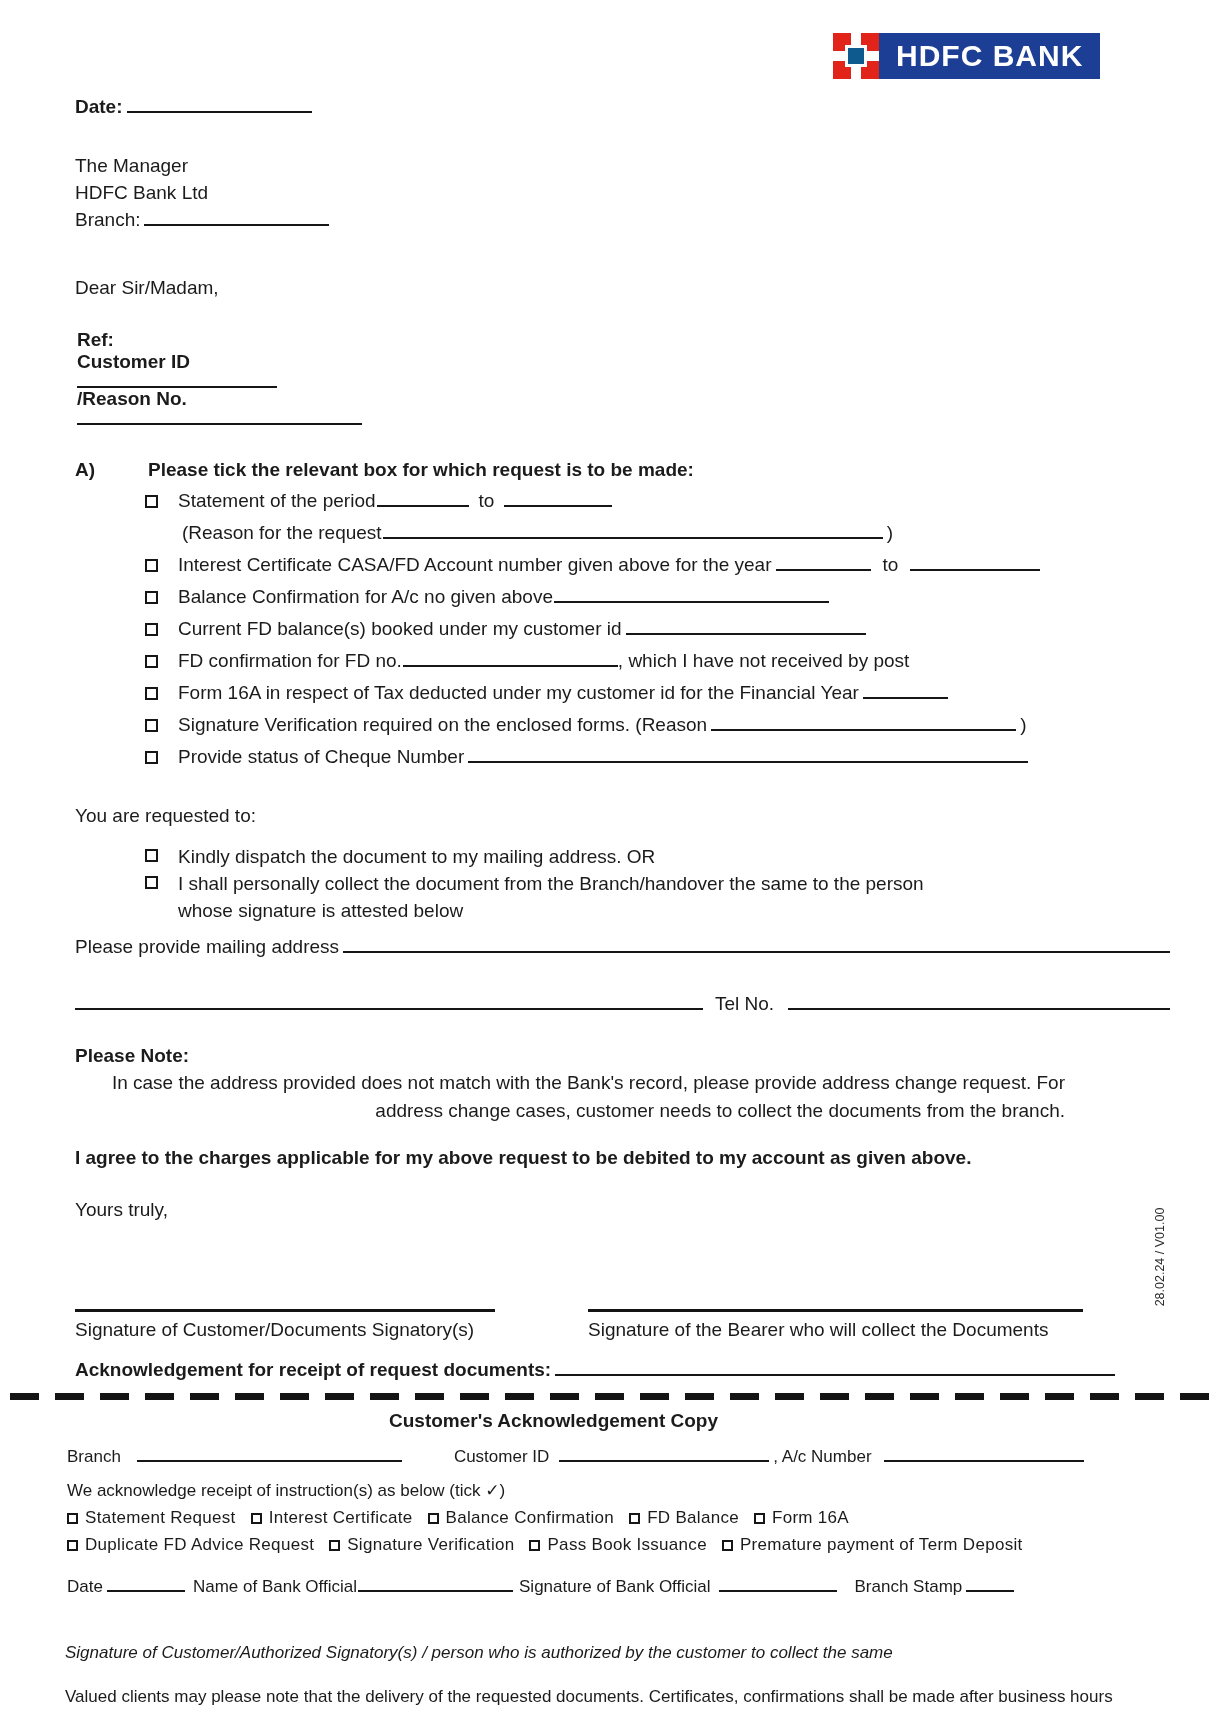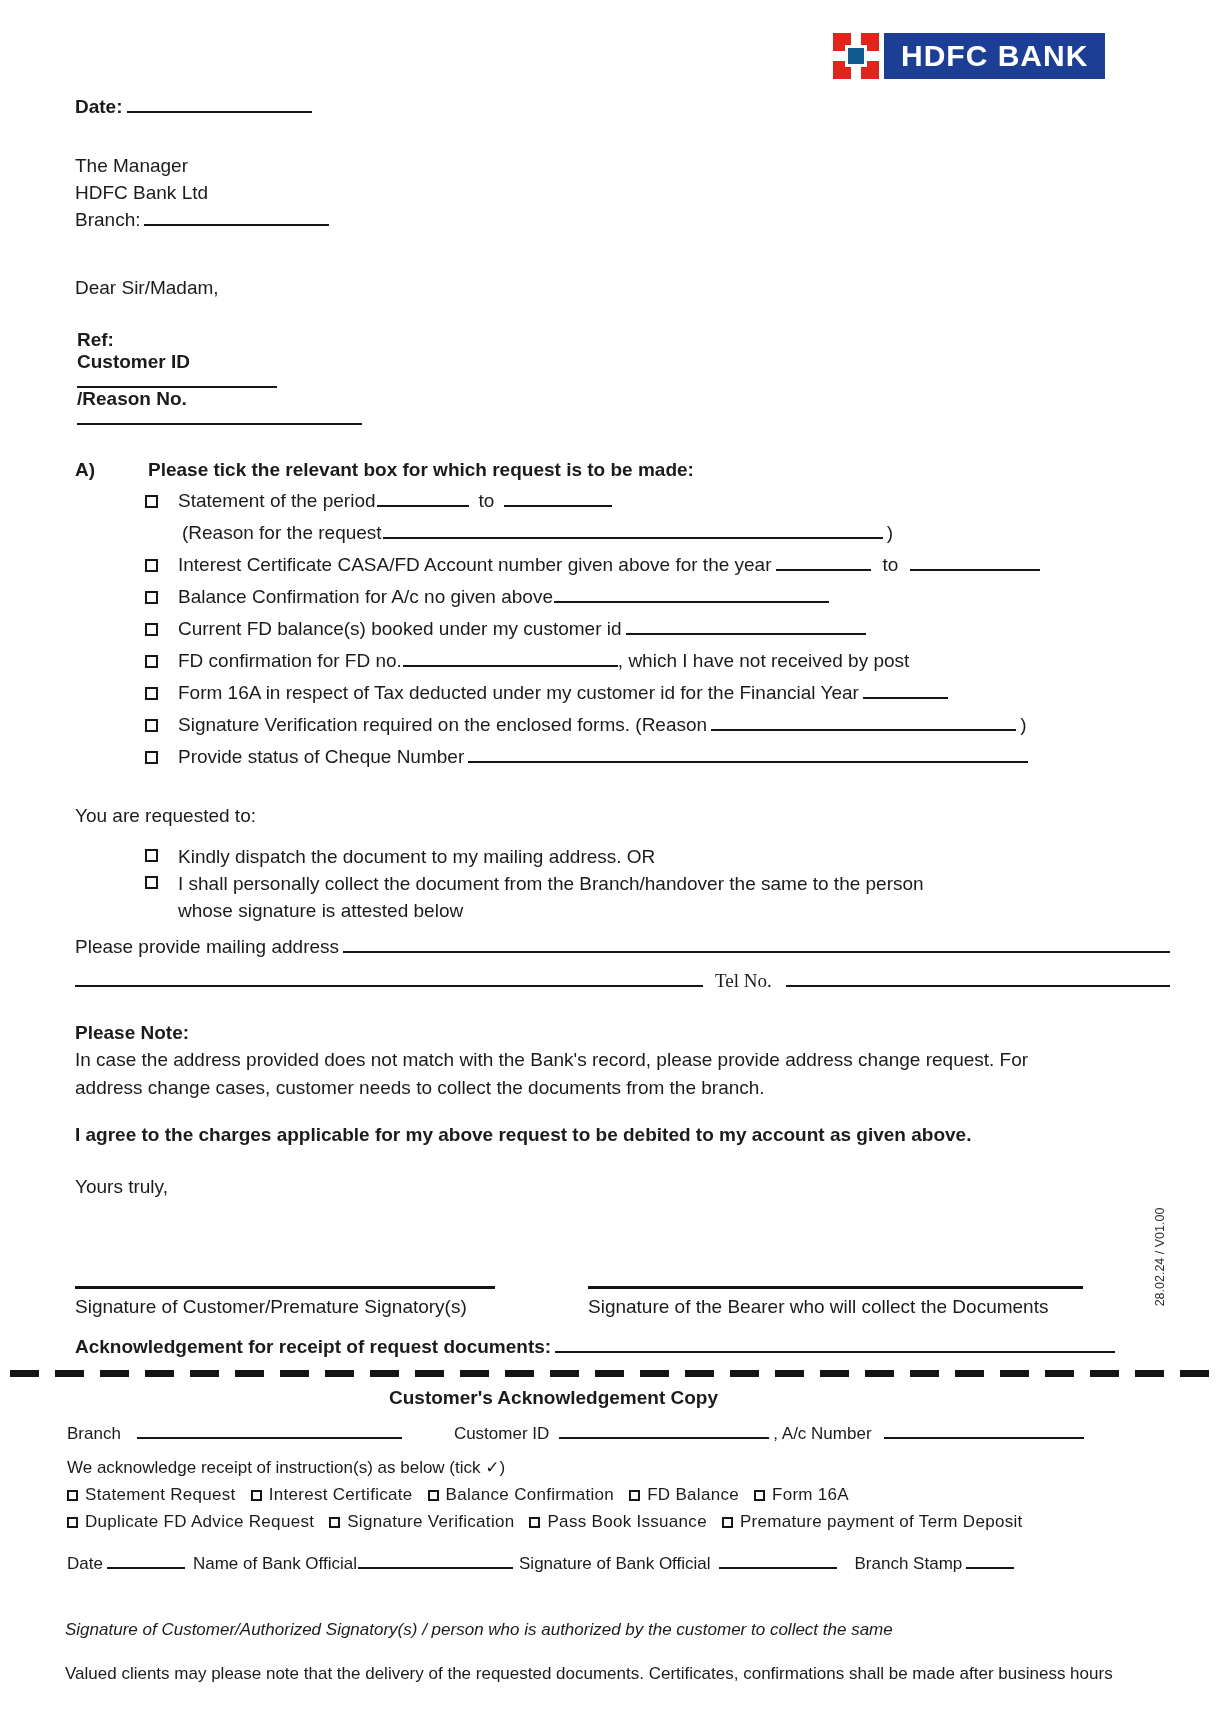--- a/index.html
+++ b/index.html
@@ -3,21 +3,21 @@
 <meta charset="utf-8">
 <style>
   * { margin:0; padding:0; box-sizing:border-box; }
   html,body { background:#ffffff; }
   .page {
     position:relative; width:1220px; height:1717px; background:#ffffff;
     font-family:"Liberation Sans", sans-serif; font-size:19px; color:#1b1b1b;
     overflow:hidden;
   }
   
-  .logo { position:absolute; top:33px; left:833px; display:flex; align-items:center; gap:5px; }
+  .logo { position:absolute; top:33px; left:833px; display:flex; align-items:center; }
   .emblem { position:relative; width:46px; height:46px; background:#e2231a; flex:none; }
   .emblem .bar-v { position:absolute; left:18px; top:0; width:10px; height:46px; background:#fff; }
   .emblem .bar-h { position:absolute; top:18px; left:0; width:46px; height:10px; background:#fff; }
   .emblem .wsq { position:absolute; left:12px; top:12px; width:22px; height:22px; background:#fff; }
   .emblem .nsq { position:absolute; left:15px; top:15px; width:16px; height:16px; background:#0e5a8e; }
   .wordmark {
     height:46px; background:#1c3e94; color:#ffffff; display:flex; align-items:center;
     padding:0 17px; font-weight:bold; font-size:30px; letter-spacing:1px; white-space:nowrap;
   }
   
@@ -37,23 +37,23 @@
   .a-list { margin-top:6px; margin-left:70px; }
   .a-item { display:flex; align-items:baseline; margin-top:8px; line-height:24px; }
   .a-item .cb { margin-right:20px; align-self:center; }
   .a-item.no-cb { padding-left:37px; }
   .req-head { margin-top:36px; }
   .req-list { margin-top:16px; margin-left:70px; }
   .req-item { display:flex; align-items:flex-start; line-height:27px; }
   .req-item .cb { margin-right:20px; margin-top:6px; }
   .req-item .txt { max-width:805px; }
   .mailing { margin-top:12px; }
-  .tel-line { margin-top:12px;font-family:Liberation Serif, serif; }
+  .tel-line { margin-top:35px; }
   .note-head { margin-top:30px; font-weight:bold; }
-  .note-body { margin-top:2px; line-height:28px; max-width:990px; }
+  .note-body { margin-top:2px; line-height:28px; max-width:990px;text-align:right; }
   .agree { margin-top:22px; font-weight:bold; max-width:990px; }
   .yours { margin-top:30px; }
   .sig-row { margin-top:88px; display:flex; }
   .sig-col1 { width:420px; flex:none; }
   .sig-col2 { width:495px; flex:none; margin-left:93px; }
   .sig-line { border-bottom:3px solid #141414; height:2px; }
   .sig-cap { margin-top:7px; white-space:nowrap; }
   .ack-line { margin-top:18px; padding-right:55px; }
   .dashed {
     margin:12px -40px 0 -65px; height:7px;
@@ -214,21 +214,21 @@
     <div class="note-head lbl">Please Note:</div>
     <div class="note-body">In case the address provided does not match with the Bank's record, please provide address change request. For address change cases, customer needs to collect the documents from the branch.</div>
 
     <div class="agree">I agree to the charges applicable for my above request to be debited to my account as given above.</div>
 
     <div class="yours lbl">Yours truly,</div>
 
     <div class="sig-row">
       <div class="sig-col1">
         <div class="sig-line"></div>
-        <div class="sig-cap">Signature of Customer/Premature Signatory(s)</div>
+        <div class="sig-cap">Signature of Customer/Documents Signatory(s)</div>
       </div>
       <div class="sig-col2">
         <div class="sig-line"></div>
         <div class="sig-cap">Signature of the Bearer who will collect the Documents</div>
       </div>
     </div>
 
     <div class="line ack-line">
       <span class="lbl b">Acknowledgement for receipt of request documents:</span>
       <span class="blank grow" style="margin-right:0"></span>

